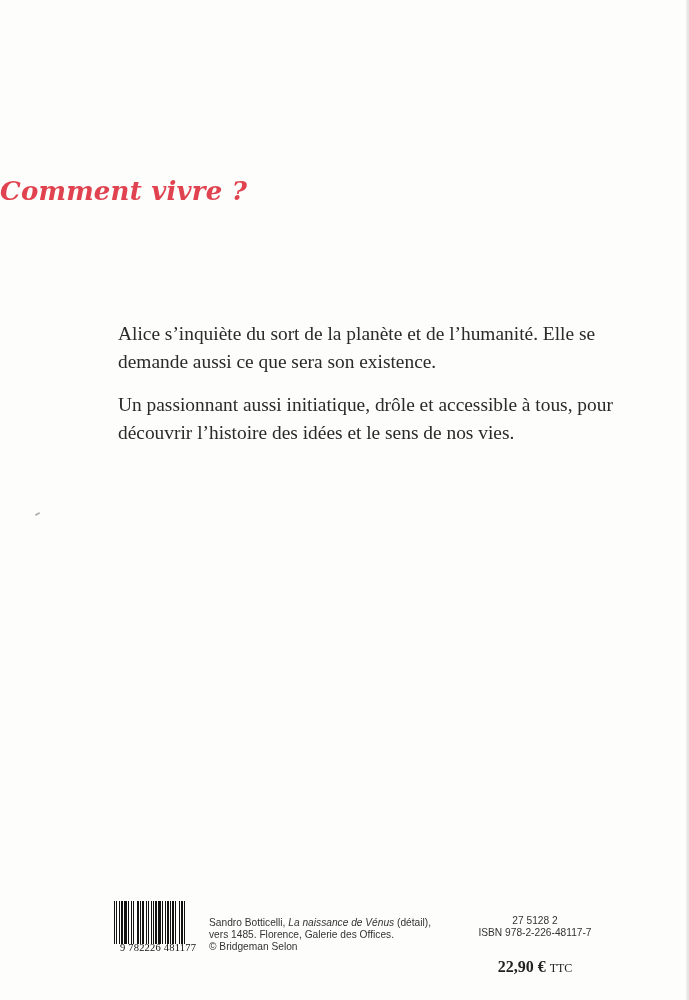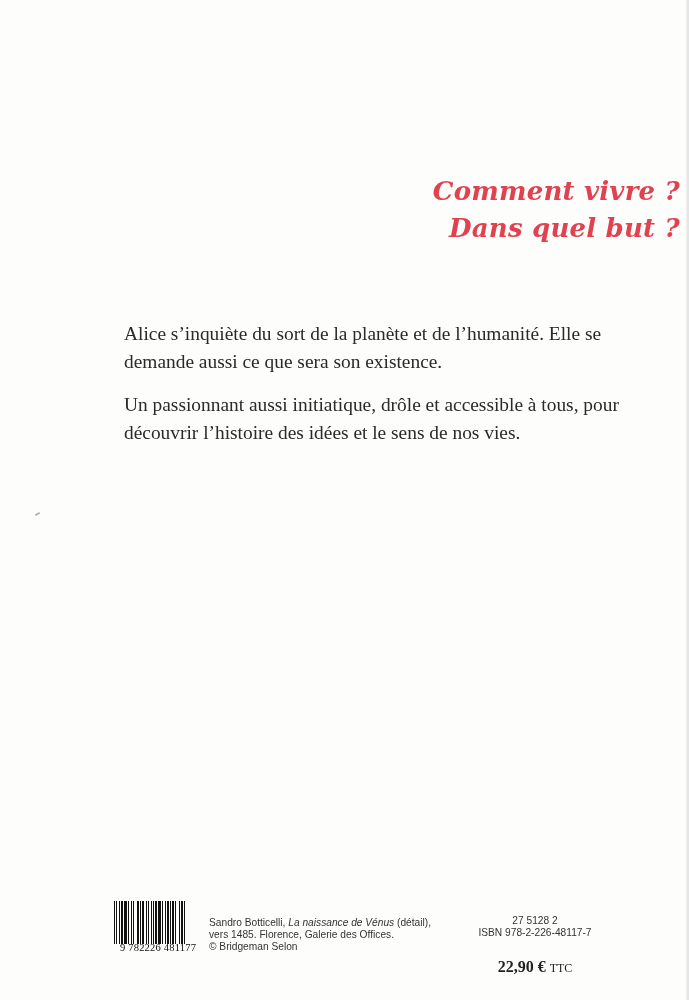--- a/index.html
+++ b/index.html
@@ -9,34 +9,34 @@
     position: relative;
     overflow: hidden;
     font-family: "Liberation Serif", serif;
   }
   .edge-right {
     position: absolute; top: 0; right: 0; width: 3px; height: 1000px;
     background: linear-gradient(to right, #f0f0f0, #e2e2e2);
   }
   .tagline {
     position: absolute; left: 0; width: 680px; top: 173px;
-    text-align: right;
+    text-align: left;
     color: #e0434f;
     font-family: "DejaVu Serif", serif;
     font-style: italic; font-weight: bold;
     font-size: 26px; line-height: 37px;
     letter-spacing: 0.2px;
   }
   .tagline div { margin: 0; }
   .body-text {
     position: absolute; left: 108px; width: 520px; top: 320px;
     color: #2a2a2a;
     font-size: 19.4px; line-height: 27.5px;
   }
-  .body-text p { margin: 0 0 16px 16px; }
+  .body-text p { margin: 0 0 16px 10px; }
   .mark {
     position: absolute; left: 35px; top: 513px;
     width: 5px; height: 2px; background: #b0b0b0;
     transform: rotate(-30deg);
   }
   .barcode {
     position: absolute; left: 104px; top: 901px; width: 108px; height: 54px;
   }
   .barcode .bars { position: absolute; left: 10px; top: 0; width: 97px; height: 43px; display: flex; align-items: stretch; }
   .barcode .bars span { display: block; background: #111; height: 100%; }
@@ -61,21 +61,20 @@
   }
   .price-block .price .ttc { font-weight: normal; font-size: 12px; }
 </style>
 </head>
 <body>
 
 <div class="edge-right"></div>
 
 <div class="tagline">
   <div>Comment vivre ?</div>
-  <div>Dans quel but ?</div>
 </div>
 
 <div class="body-text">
   <p>Alice s’inquiète du sort de la planète et de l’humanité. Elle se demande aussi ce que sera son existence.</p>
   <p>Un passionnant aussi initiatique, drôle et accessible à tous, pour découvrir l’histoire des idées et le sens de nos vies.</p>
 </div>
 
 <div class="mark"></div>
 
 <div class="barcode">

